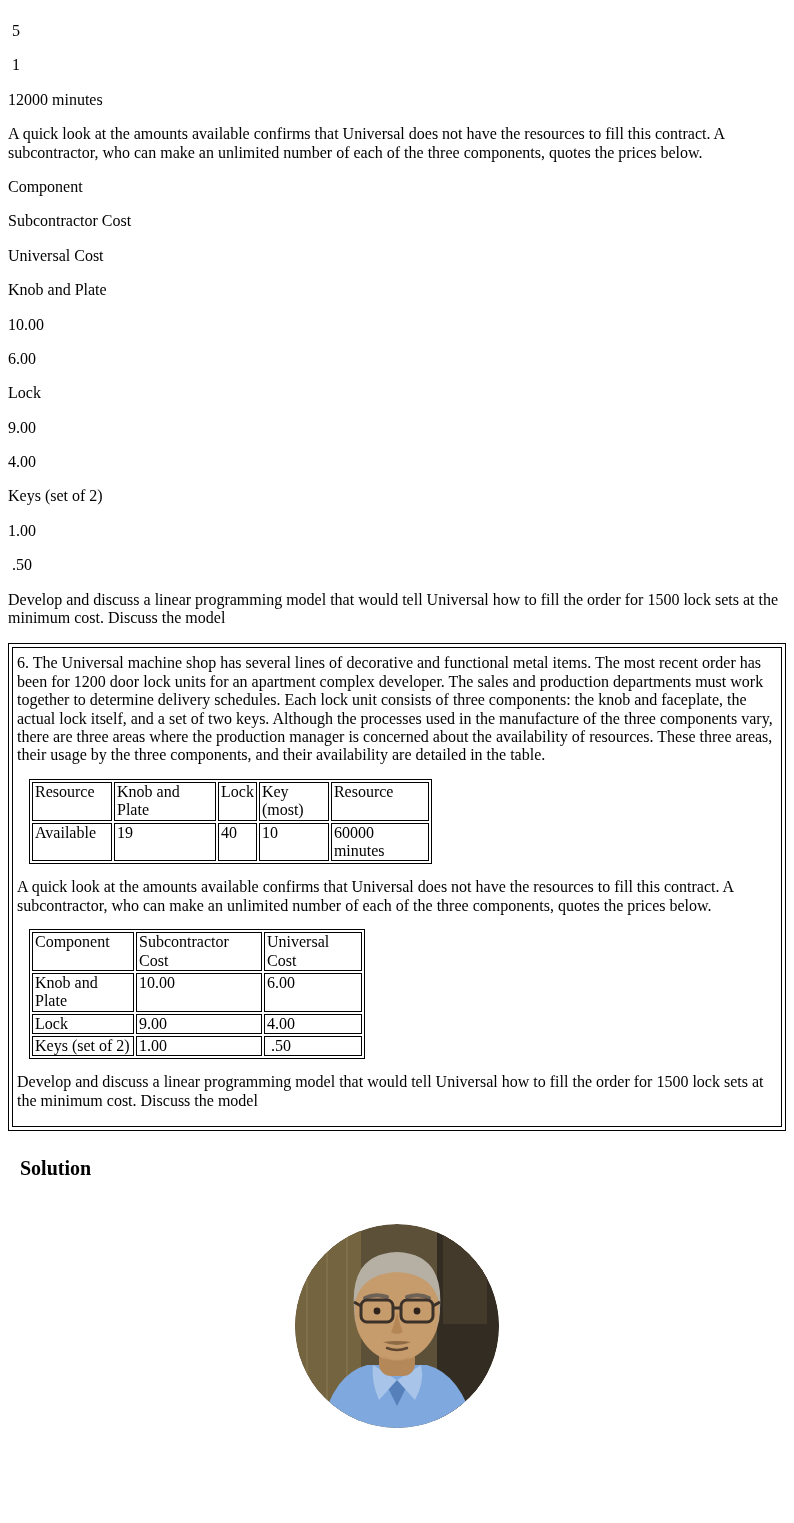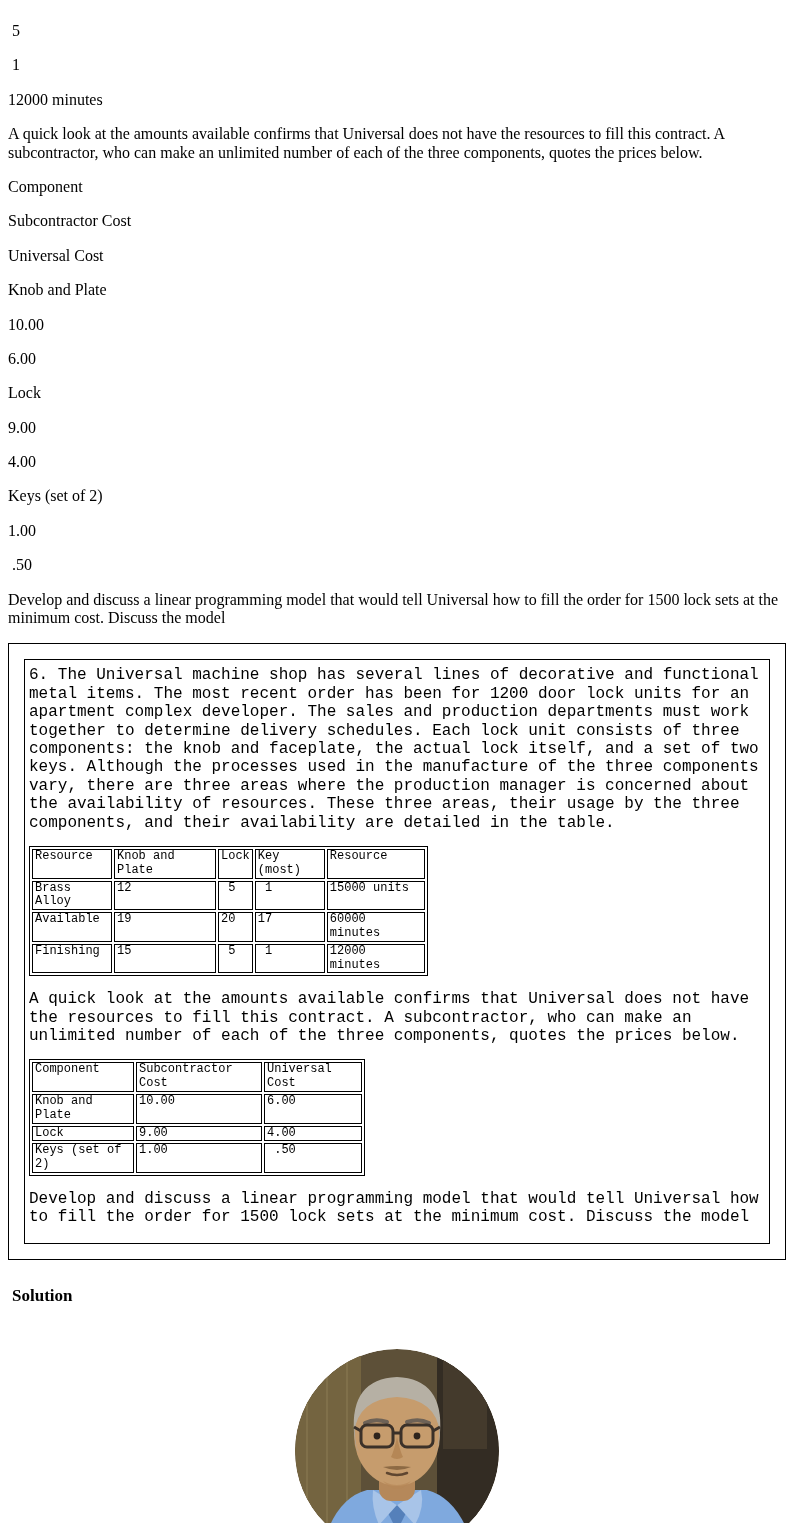--- a/index.html
+++ b/index.html
@@ -10,43 +10,43 @@
     padding: 6px 8px 24px 8px;
     font-family: "Liberation Serif", serif;
     font-size: 16px;
     color: #000000;
     line-height: 1.15;
   }
   p { margin: 16px 0; }
   .pre { white-space: pre-wrap; }
 
   
-  .question-box { border: 1px solid #000; padding: 15px; margin: 16px 0; font-family: Liberation Mono, monospace; }
+  .question-box { border: 1px solid #000; padding: 3px; margin: 16px 0; }
   .question-box-inner { border: 1px solid #000; padding: 2px 4px 4px 4px; }
   .question-box-inner p { margin: 12px 0; }
   .question-box-inner p:first-child { margin-top: 4px; }
 
   table.grid {
     border-collapse: separate;
     border-spacing: 2px;
     border: 1px solid #000;
-    margin: 14px 0;
-    font-size: 12px;
+    margin: 14px 12px;
+    font-size: 16px;
   }
   table.grid td {
     border: 1px solid #000;
     padding: 0 2px;
     white-space: pre-wrap;
     vertical-align: top;
   }
 
   .solution-heading {
     font-weight: bold;
-    font-size: 17px;
-    margin: 26px 0 16px 4px;
+    font-size: 20px;
+    margin: 26px 0 16px 12px;
   }
 
   .avatar-wrap { text-align: center; margin-top: 44px; }
   .avatar {
     display: inline-block;
     width: 204px;
     height: 204px;
     border-radius: 50%;
     overflow: hidden;
     vertical-align: top;
@@ -93,39 +93,25 @@
         </colgroup>
         <tbody>
           <tr>
             <td>Resource</td>
             <td>Knob and Plate</td>
             <td>Lock</td>
             <td>Key (most)</td>
             <td>Resource</td>
           </tr>
           <tr>
-            <td>Brass Alloy</td>
-            <td>12</td>
-            <td> 5</td>
-            <td> 1</td>
-            <td>15000 units</td>
-          </tr>
-          <tr>
             <td>Available</td>
             <td>19</td>
-            <td>20</td>
-            <td>17</td>
+            <td>40</td>
+            <td>10</td>
             <td>60000 minutes</td>
-          </tr>
-          <tr>
-            <td>Finishing</td>
-            <td>15</td>
-            <td> 5</td>
-            <td> 1</td>
-            <td>12000 minutes</td>
           </tr>
         </tbody>
       </table>
 
       <p>A quick look at the amounts available confirms that Universal does not have the resources to fill this contract. A subcontractor, who can make an unlimited number of each of the three components, quotes the prices below.</p>
 
       <table class="grid">
         <colgroup>
           <col style="width:102px">
             <col style="width:126px">

